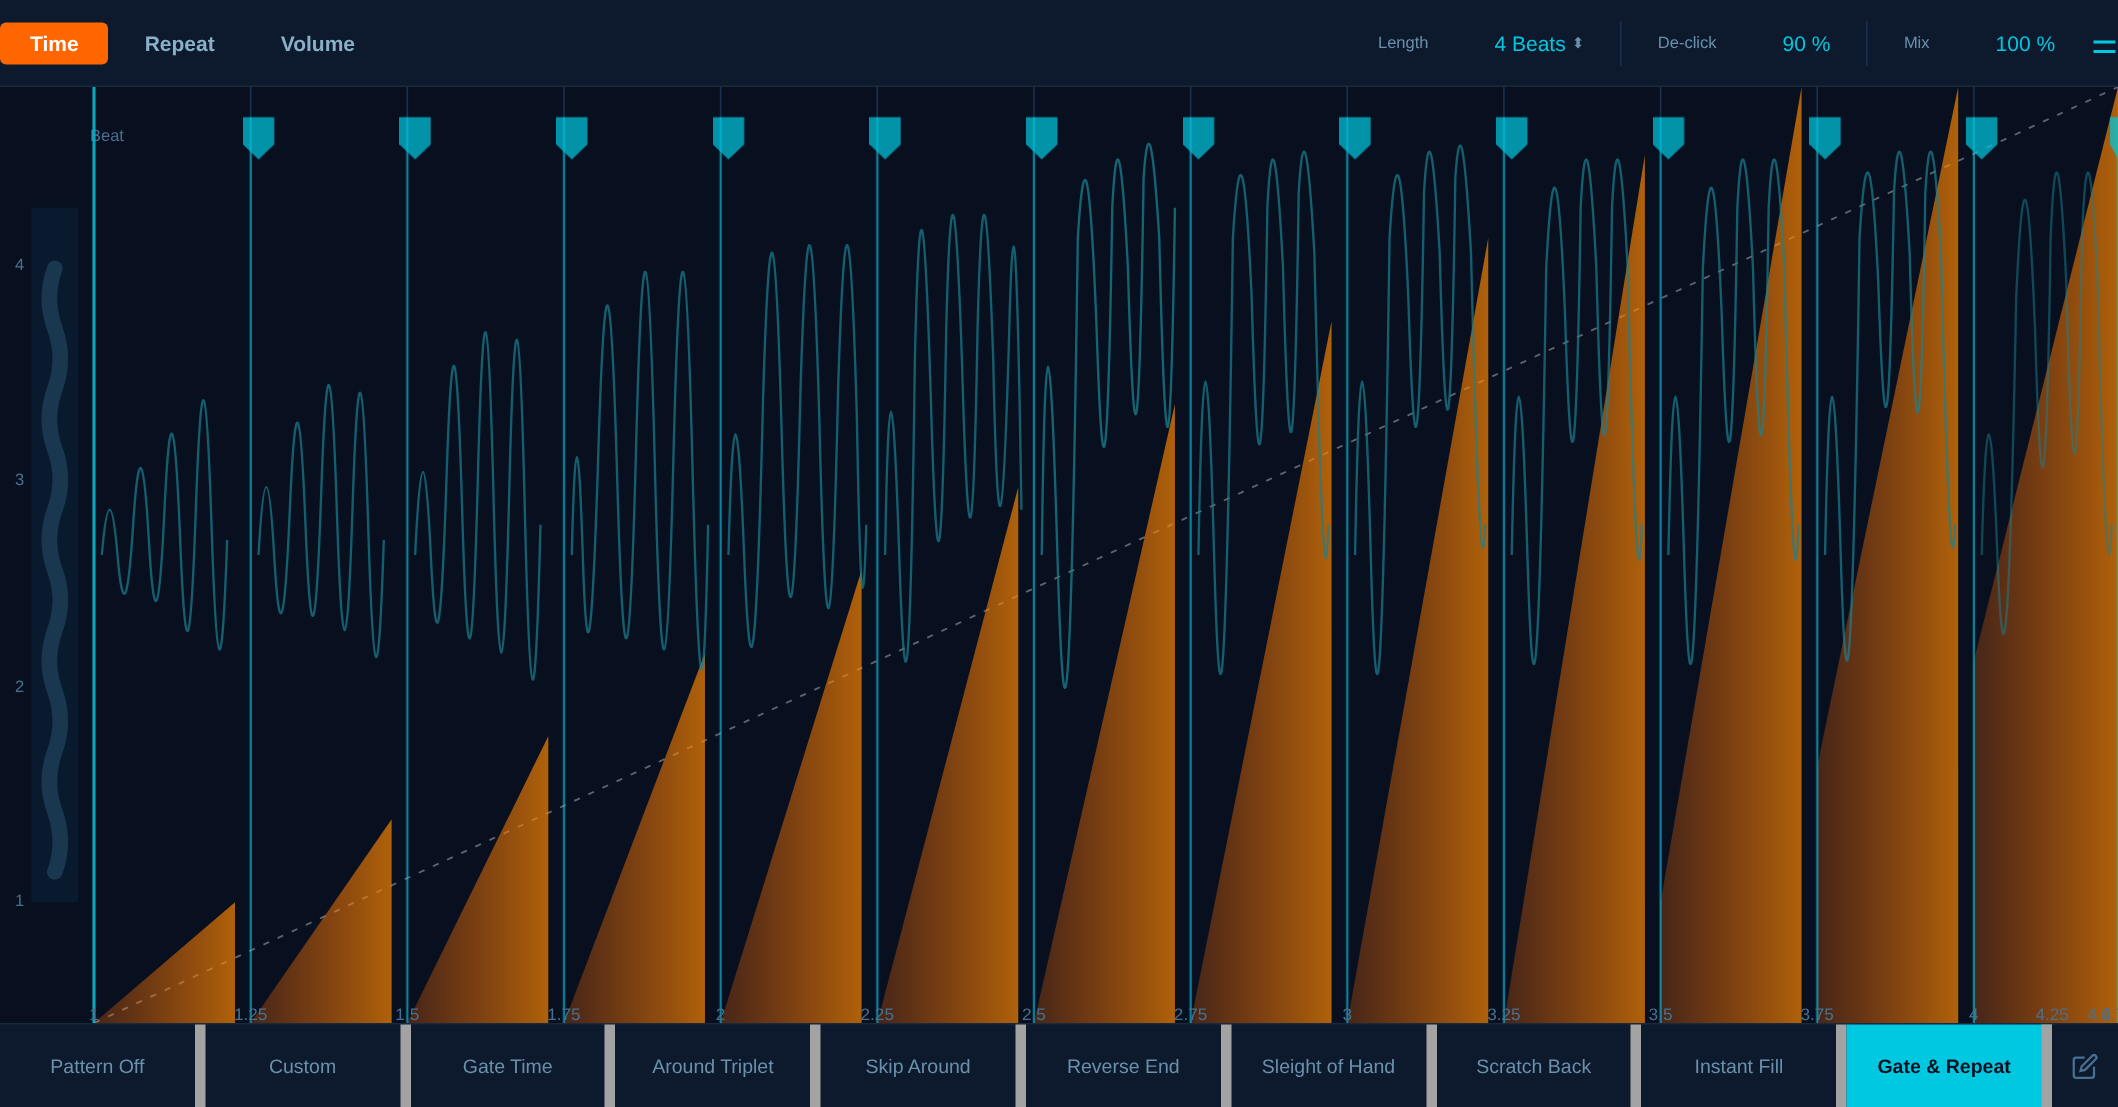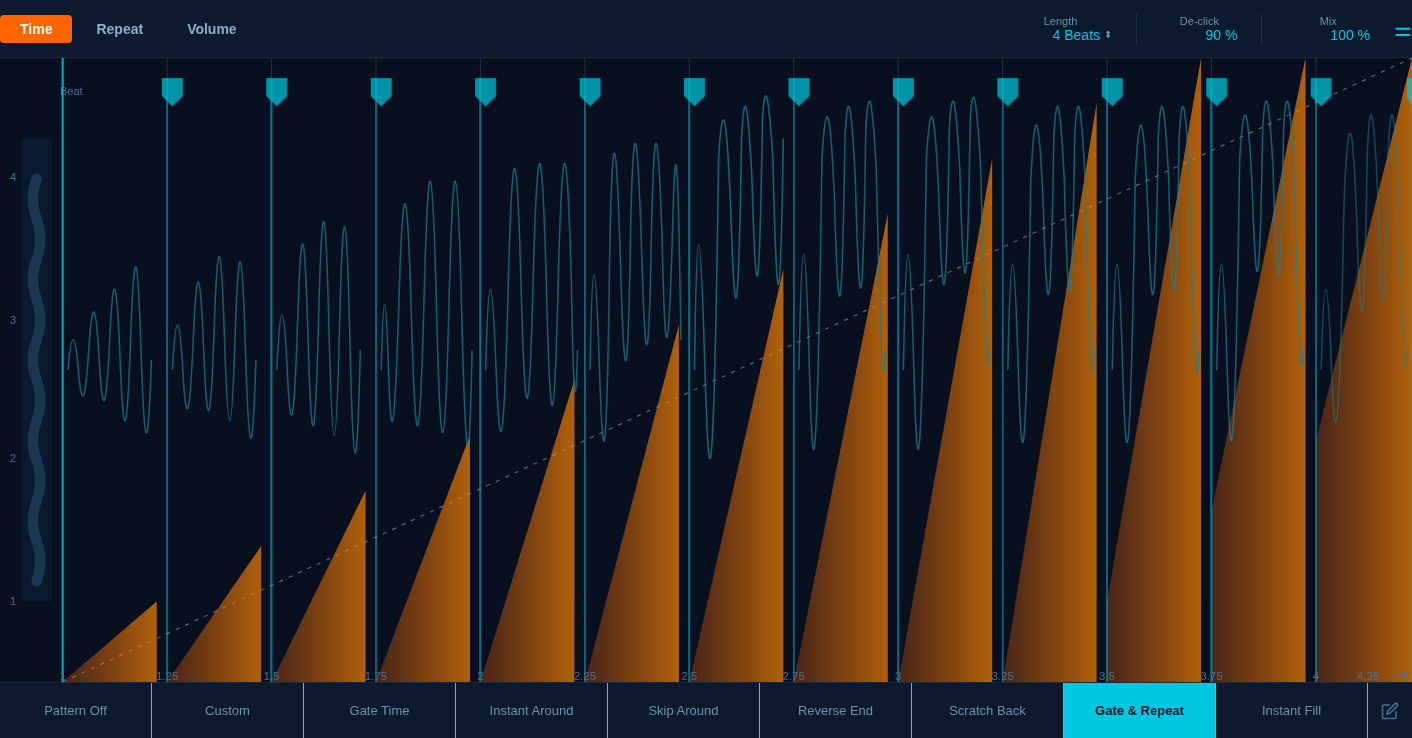--- a/index.html
+++ b/index.html
@@ -58,21 +58,21 @@
     .top-bar-spacer { flex: 1; }
 
     .top-bar-controls {
       display: flex;
       align-items: center;
       gap: 24px;
     }
 
     .control-group {
       display: flex;
-      flex-direction: column;
+      flex-direction: row;
       align-items: center;
     }
 
     .control-label {
       font-size: 11px;
       color: #6a90aa;
     }
 
     .control-value {
       font-size: 14px;
@@ -140,21 +140,21 @@
     .pattern-btn {
       flex: 1;
       border: none;
       background: transparent;
       color: #6a90aa;
       font-size: 13px;
       cursor: pointer;
       display: flex;
       align-items: center;
       justify-content: center;
-      border-right: 1px solid #a3a3a3;
+      border-right: 7px solid #a3a3a3;
       transition: background 0.15s;
     }
 
     .pattern-btn.active {
       background: #00c8e0;
       color: #081020;
       font-weight: 700;
     }
 
     .pattern-btn.edit-btn {
@@ -419,26 +419,27 @@
       <text x="1310" y="618" font-size="11" fill="#4a7090" text-anchor="middle">4.25</text>
       <text x="1340" y="618" font-size="11" fill="#4a7090" text-anchor="middle">4.5</text>
       <text x="1352" y="618" font-size="11" fill="#4a7090" text-anchor="middle">4.75</text>
     </svg>
   </div>
 
   <div class="bottom-bar">
     <button class="pattern-btn">Pattern Off</button>
     <button class="pattern-btn">Custom</button>
     <button class="pattern-btn">Gate Time</button>
-    <button class="pattern-btn">Instant Around</button>
+    <button class="pattern-btn">Around Triplet</button>
     <button class="pattern-btn">Skip Around</button>
     <button class="pattern-btn">Reverse End</button>
+    <button class="pattern-btn">Sleight of Hand</button>
     <button class="pattern-btn">Scratch Back</button>
+    <button class="pattern-btn">Instant Fill</button>
     <button class="pattern-btn active">Gate &amp; Repeat</button>
-    <button class="pattern-btn">Instant Fill</button>
     <button class="pattern-btn edit-btn">
       <svg width="18" height="18" viewBox="0 0 24 24" fill="none" stroke="#4a7090" stroke-width="2" stroke-linecap="round">
         <path d="M11 4H4a2 2 0 0 0-2 2v14a2 2 0 0 0 2 2h14a2 2 0 0 0 2-2v-7"></path>
         <path d="M18.5 2.5a2.121 2.121 0 0 1 3 3L12 15l-4 1 1-4 9.5-9.5z"></path>
       </svg>
     </button>
   </div>
 
 </div>
 

